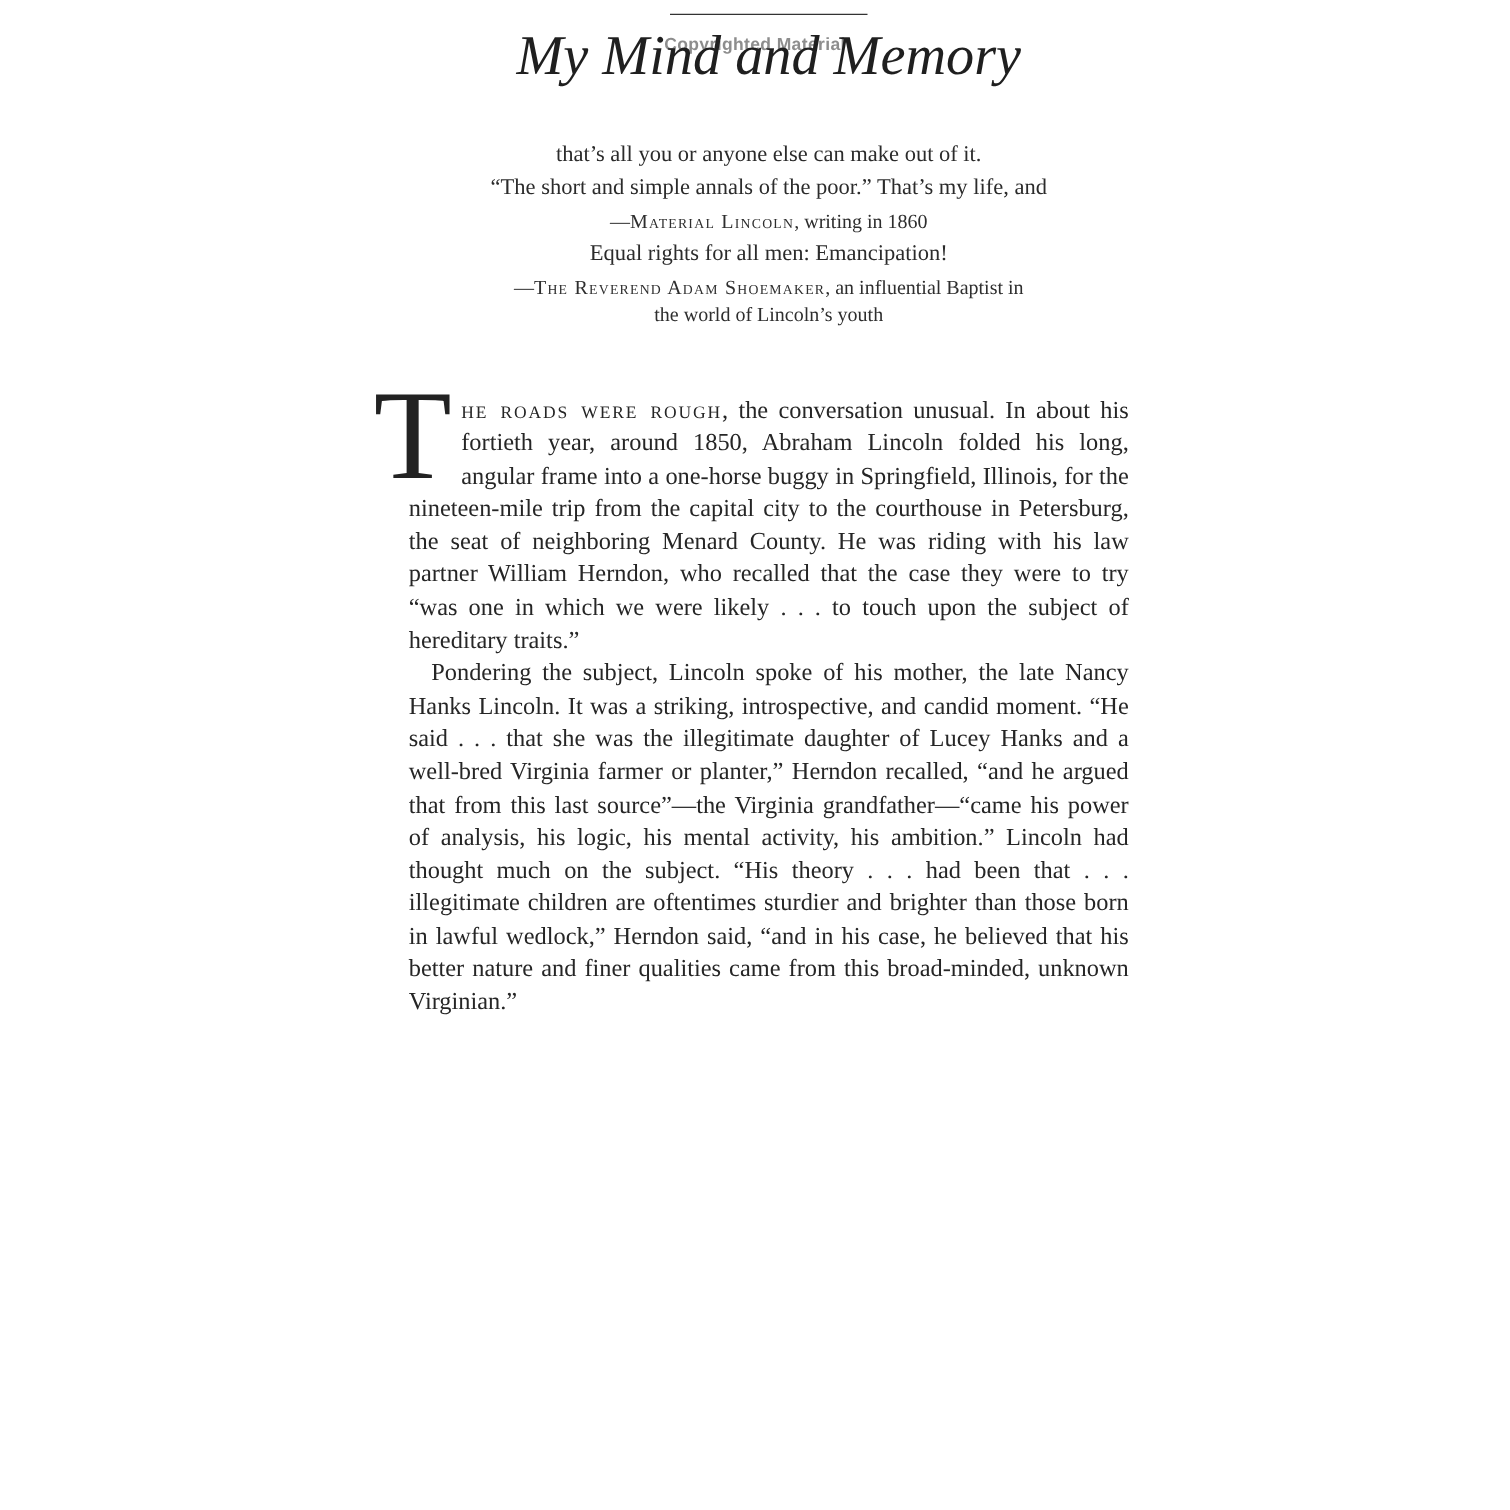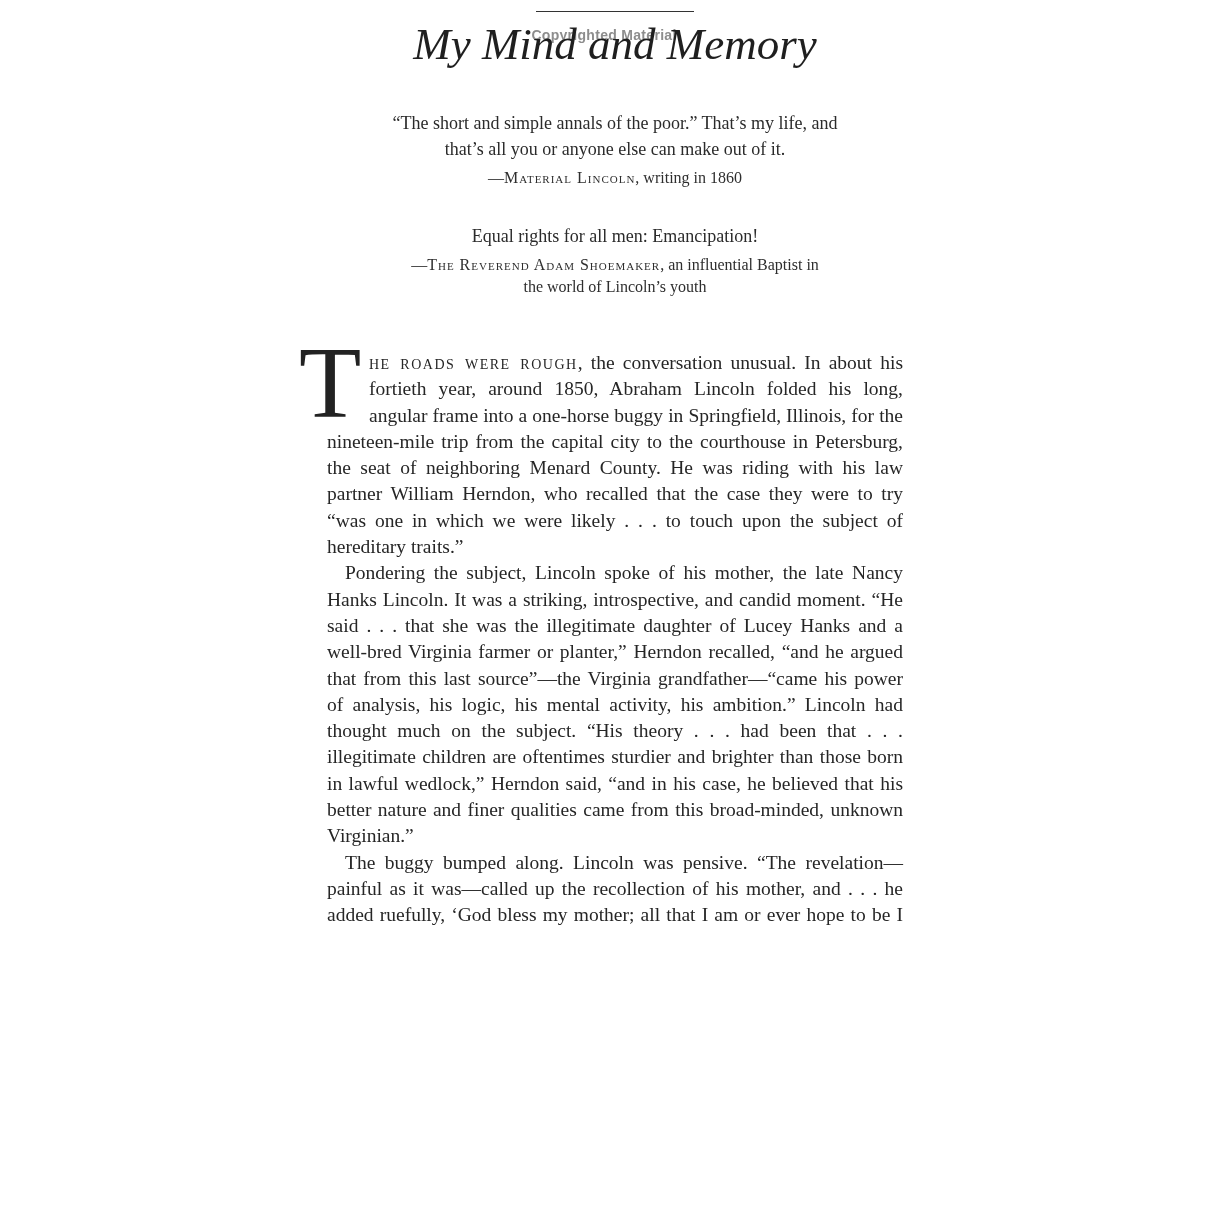--- a/index.html
+++ b/index.html
@@ -56,21 +56,21 @@
     font-family: "Liberation Serif", serif;
     font-style: italic;
     font-weight: 400;
     font-size: 45px;
     line-height: 52px;
     color: #1f1f1f;
   }
 
   .epigraph { text-align: center; color: #2b2b2b; }
   .epigraph.first { margin-top: 40px; }
-  .epigraph.second { margin-top: 34px; }
+  .epigraph.second { }
   .ep-line { font-size: 18px; line-height: 26px; }
   .attribution { margin-top: 5px; font-size: 16px; line-height: 22px; color: #2e2e2e; }
   .sc { font-variant: small-caps; letter-spacing: 1px; }
   .attr-line2 { font-size: 16px; line-height: 22px; }
 
   .body-text { margin-top: 52px; font-size: 19.5px; line-height: 26.3px; color: #262626; }
   .para { margin: 0; text-align: justify; }
   .para.indent { text-indent: 18px; }
   .para.last-justify { text-align-last: justify; }
   .dropcap {
@@ -92,22 +92,22 @@
   <div class="watermark top">Copyrighted Material</div>
 
   <main class="content">
 
 
     <hr class="rule">
 
     <h1 class="title">My Mind and Memory</h1>
 
     <div class="epigraph first">
+      <div class="ep-line">that’s all you or anyone else can make out of it.</div>
       <div class="ep-line">“The short and simple annals of the poor.” That’s my life, and</div>
-      <div class="ep-line">that’s all you or anyone else can make out of it.</div>
       <div class="attribution">
         <span>—</span><span class="sc">Material Lincoln</span><span>, writing in 1860</span>
       </div>
     </div>
 
     <div class="epigraph second">
       <div class="ep-line">Equal rights for all men: Emancipation!</div>
       <div class="attribution">
         <span>—</span><span class="sc">The Reverend Adam Shoemaker</span><span>, an influential Baptist in</span>
         <div class="attr-line2">the world of Lincoln’s youth</div>
@@ -115,21 +115,20 @@
     </div>
 
     <div class="body-text">
 
       <p class="para">
         <span class="dropcap">T</span><span class="sc-lead">he roads were rough</span><span>, the conversation unusual. In about his fortieth year, around 1850, Abraham Lincoln folded his long, angular frame into a one-horse buggy in Springfield, Illinois, for the nineteen-mile trip from the capital city to the courthouse in Petersburg, the seat of neighboring Menard County. He was riding with his law partner William Herndon, who recalled that the case they were to try “was one in which we were likely . . . to touch upon the subject of hereditary traits.”</span>
       </p>
 
       <p class="para indent">Pondering the subject, Lincoln spoke of his mother, the late Nancy Hanks Lincoln. It was a striking, introspective, and candid moment. “He said . . . that she was the illegitimate daughter of Lucey Hanks and a well-bred Virginia farmer or planter,” Herndon recalled, “and he argued that from this last source”—the Virginia grandfather—“came his power of analysis, his logic, his mental activity, his ambition.” Lincoln had thought much on the subject. “His theory . . . had been that . . . illegitimate children are oftentimes sturdier and brighter than those born in lawful wedlock,” Herndon said, “and in his case, he believed that his better nature and finer qualities came from this broad-minded, unknown Virginian.”</p>
 
-      <p class="para indent last-justify">The buggy bumped along. Lincoln was pensive. “The revelation—painful as it was—called up the recollection of his mother, and . . . he added ruefully, ‘God bless my mother; all that I am or ever hope to be I</p>
 
     </div>
 
   </main>
 
   <div class="watermark bottom">Copyrighted Material</div>
 
 </div>
 
 </body></html>

